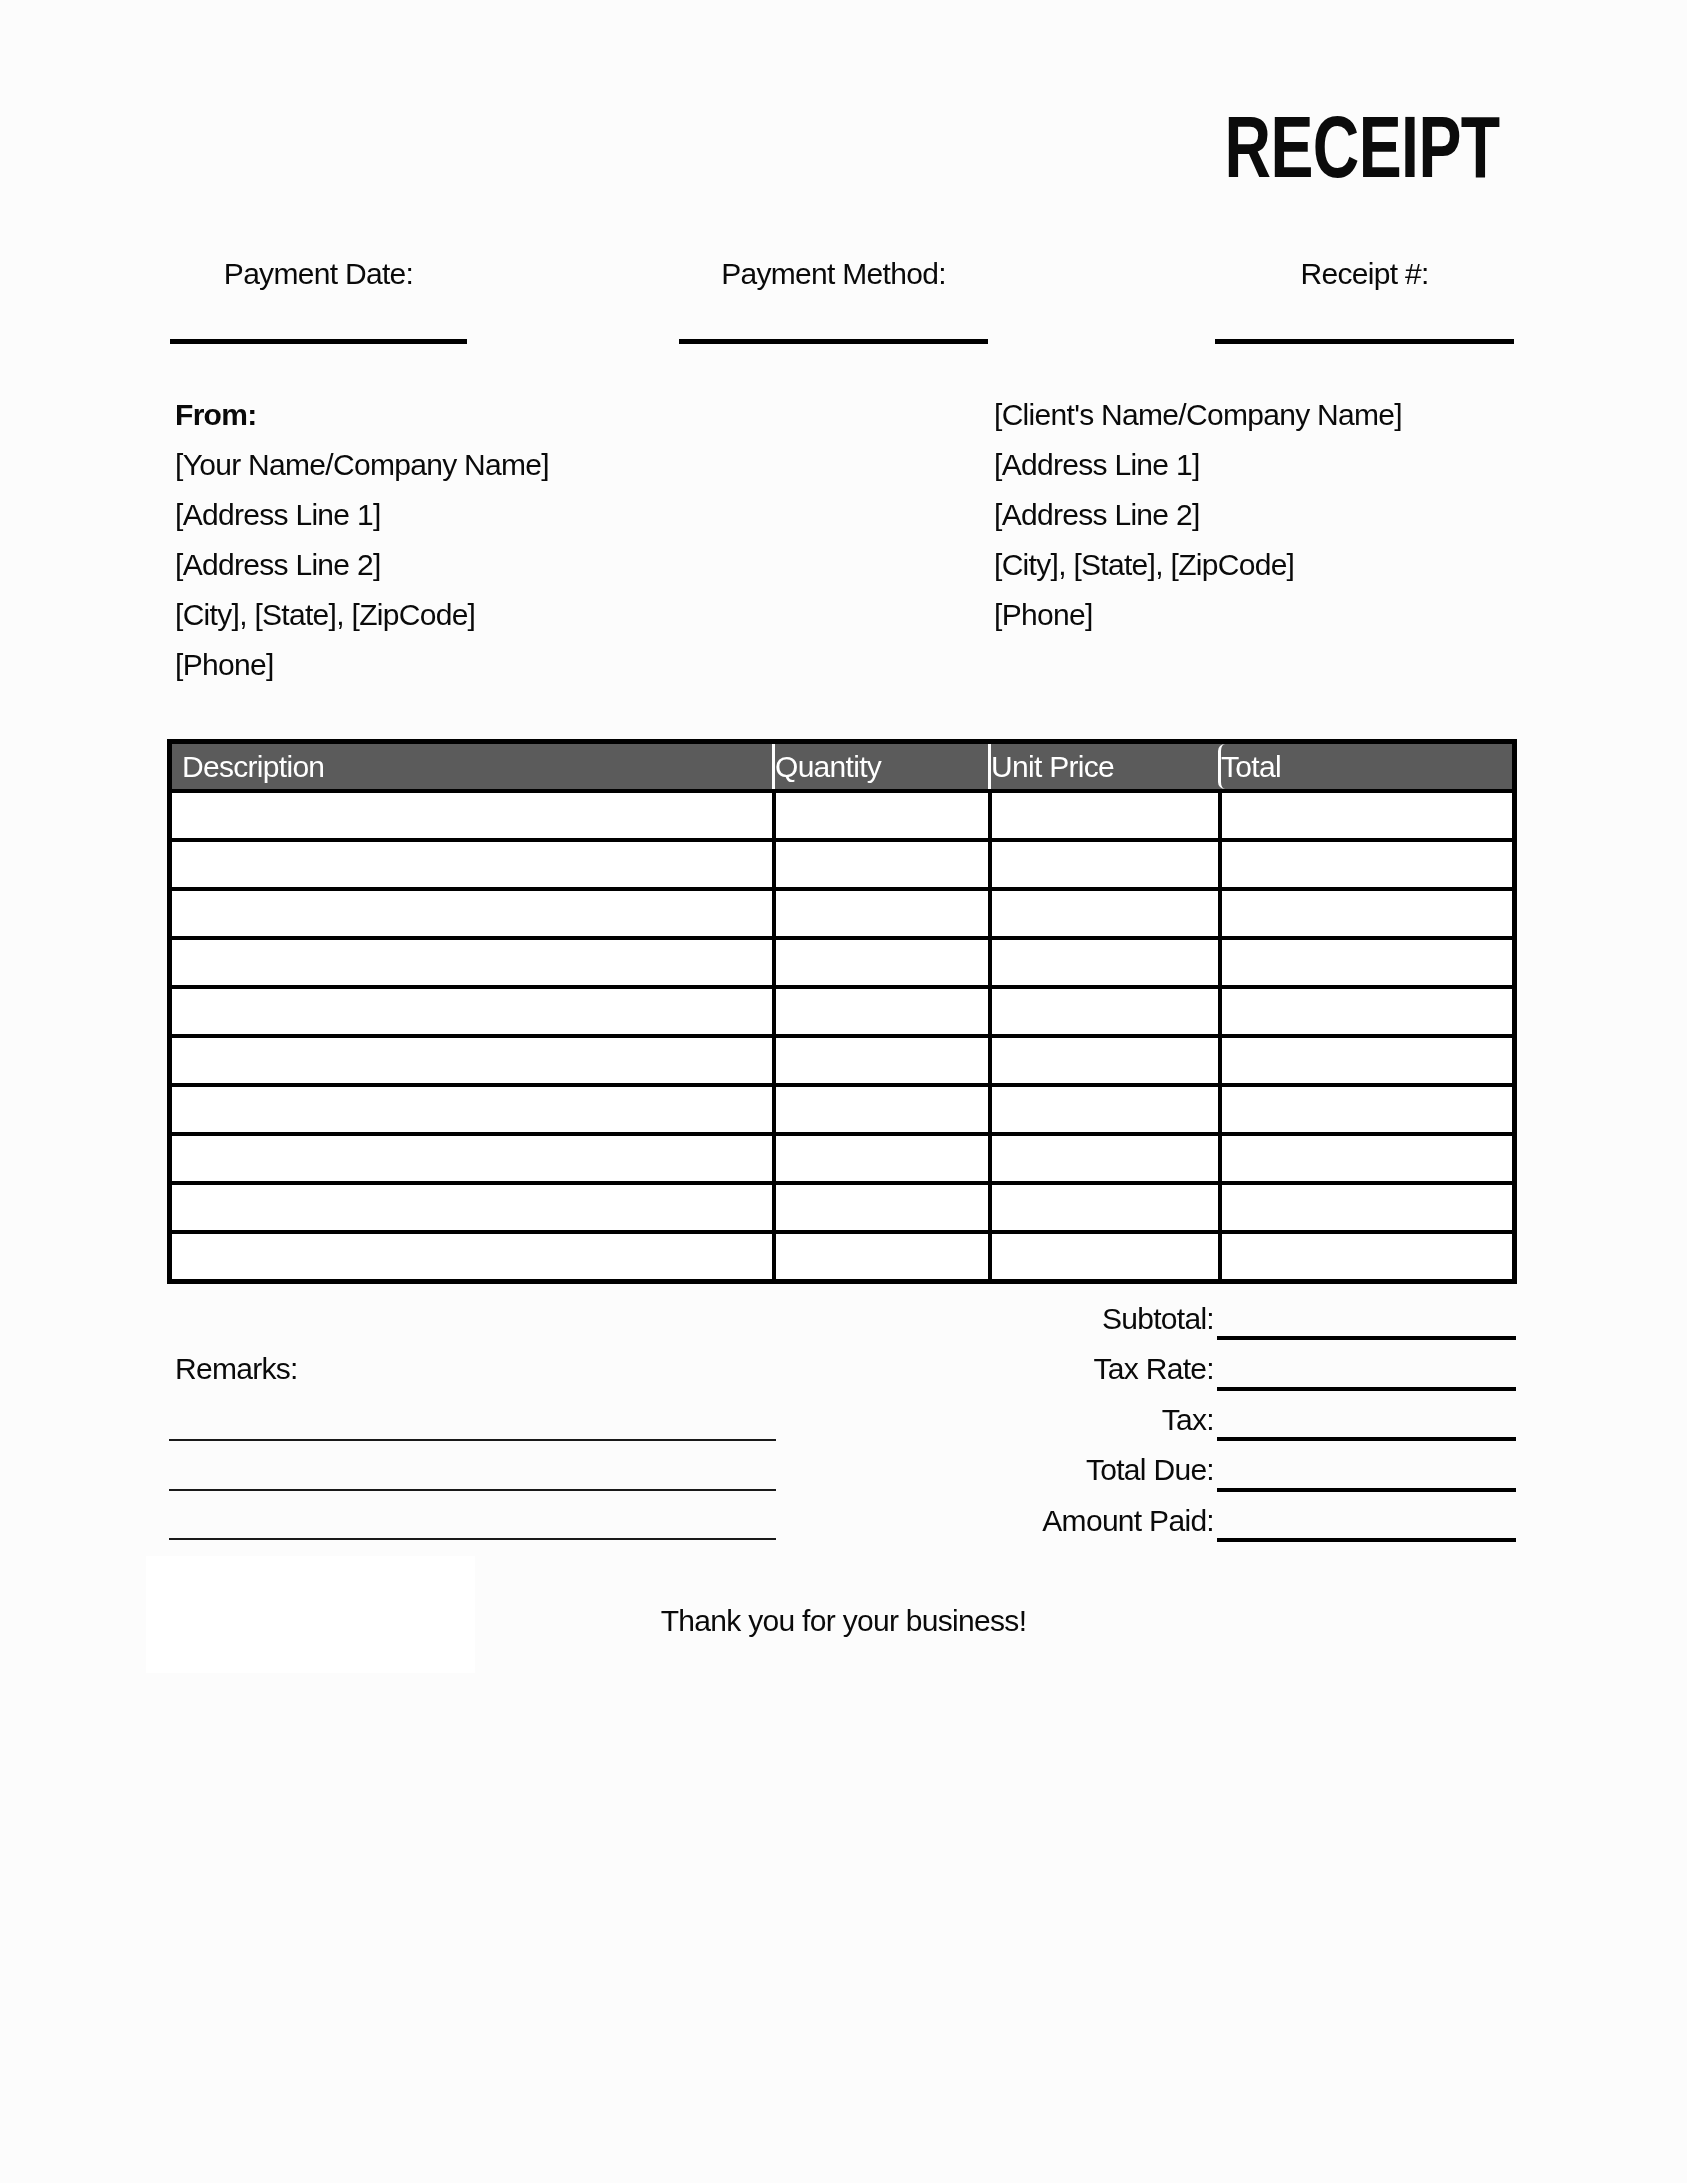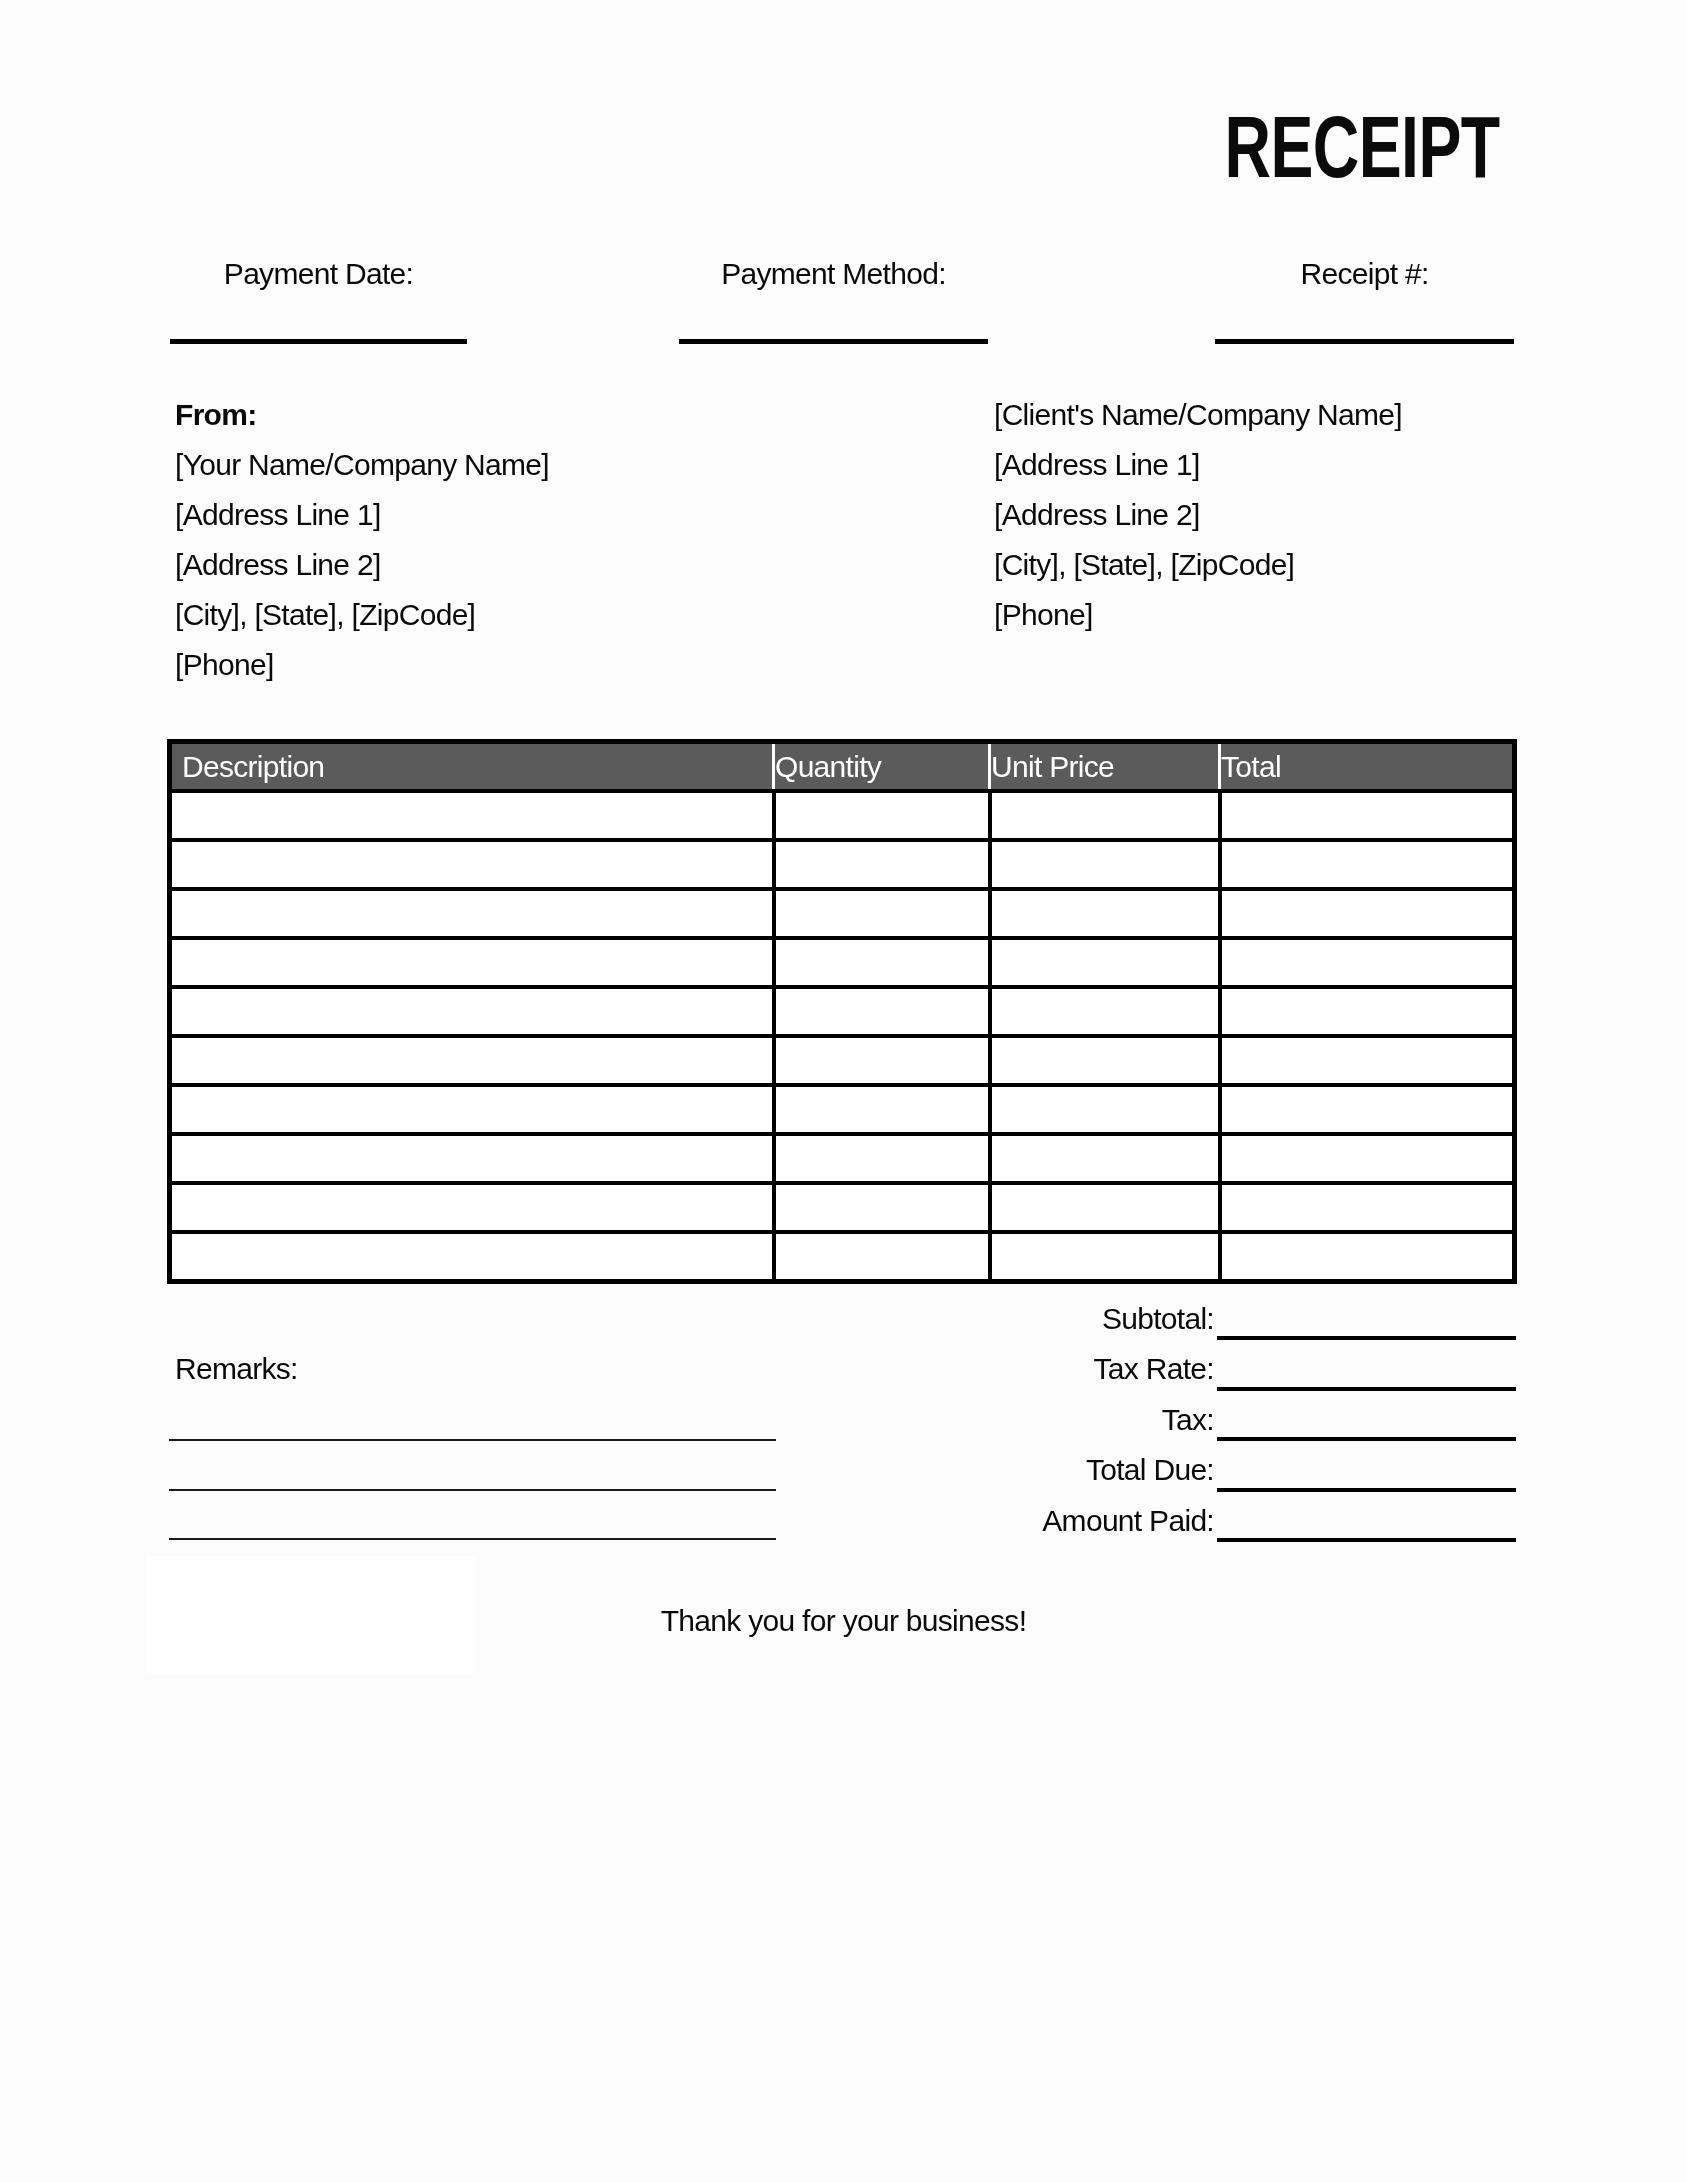--- a/index.html
+++ b/index.html
@@ -34,21 +34,21 @@
 
   
   .items-table {
     position:absolute; left:167px; top:739px; width:1350px;
     box-sizing:border-box; border:5px solid #000; background:#15803d;
   }
   .thead { display:flex; height:45px; }
   .th { box-sizing:content-box; font-size:30px; line-height:45px; color:#fff; text-align:left; overflow:hidden; }
   .th + .th { border-left:3.3px solid #fdfdfd; }
   .th.w0 { width:600px; text-align:left; padding-left:10px; box-sizing:border-box; }
-  .th.w1 { width:213px; } .th.w2 { width:227px; } .th.w3 { width:290px; }
+  .th.w1 { width:213px; } .th.w2 { width:227px; } .th.w3 { width:290px;border-radius:7px; }
   .trow { display:flex; height:45px; border-top:4.1px solid #000; background:#fff; }
   .td { box-sizing:border-box; height:100%; }
   .td + .td { border-left:4.1px solid #000; }
   .td.b0 { width:600px; } .td.b1 { width:216px; } .td.b2 { width:230px; } .td.b3 { width:294px; }
 
   
   .total-label {
     position:absolute; left:827px; width:387px; text-align:right;
     font-size:30px; line-height:36px;
   }

